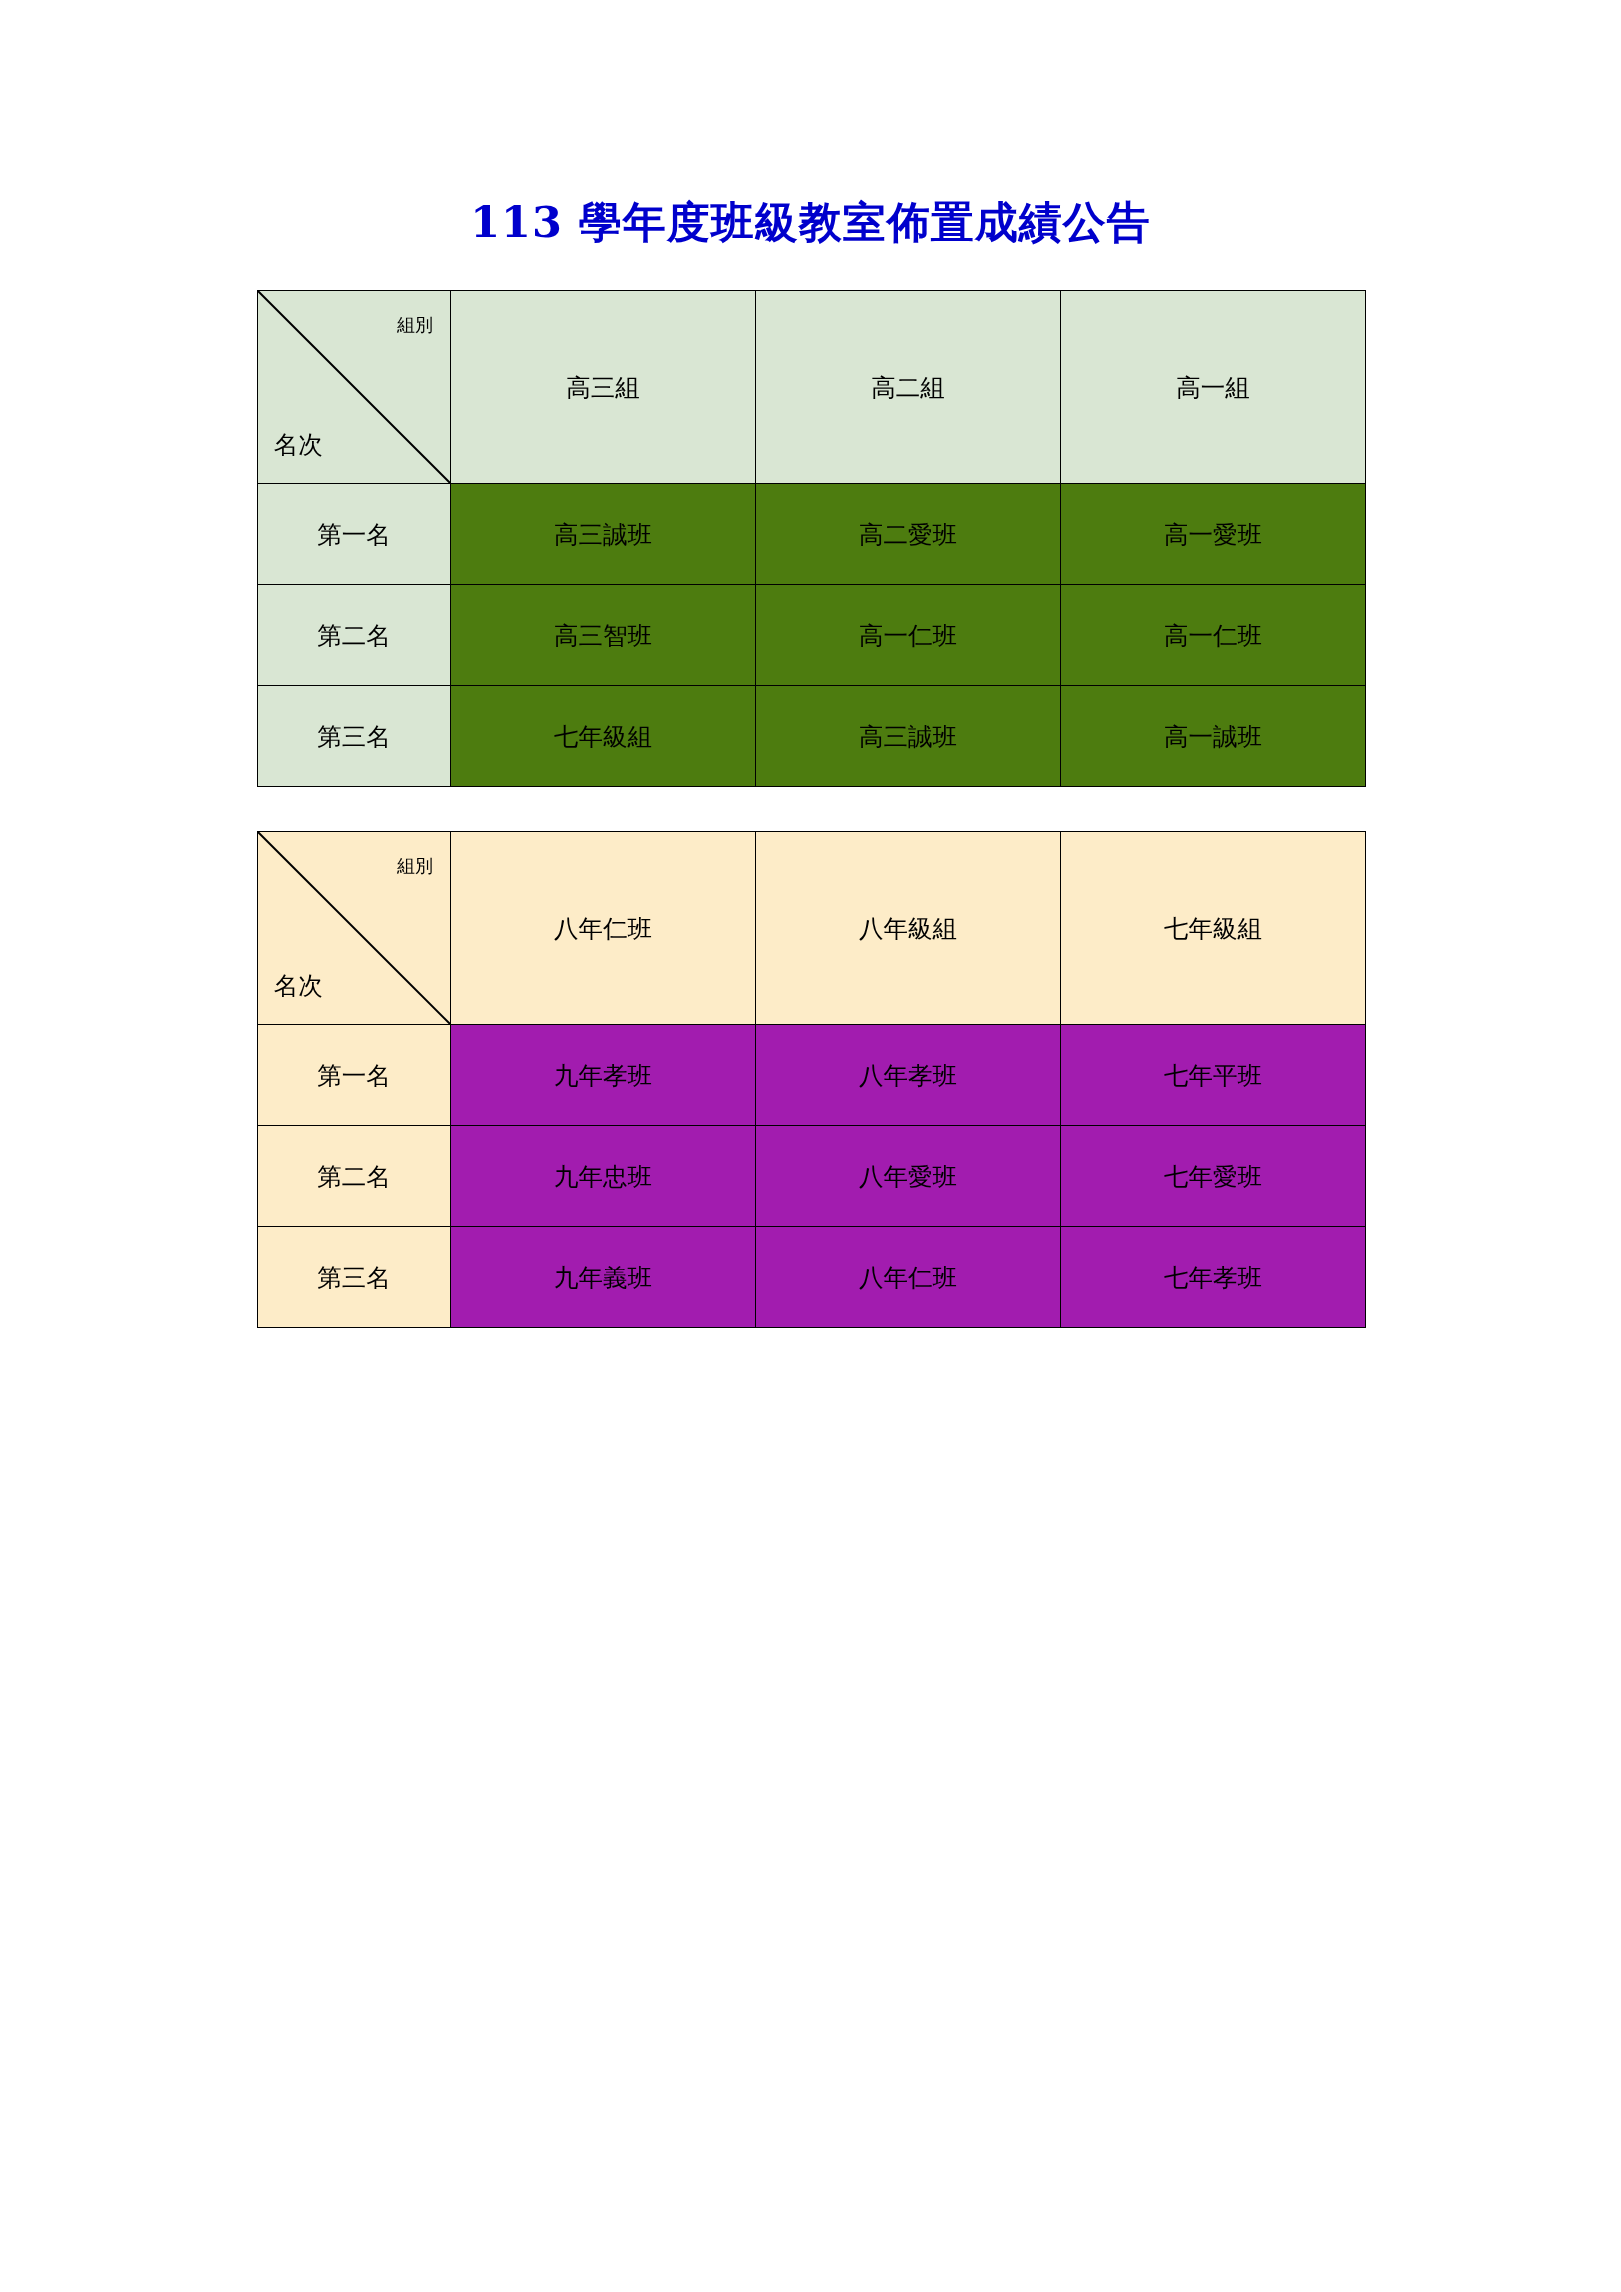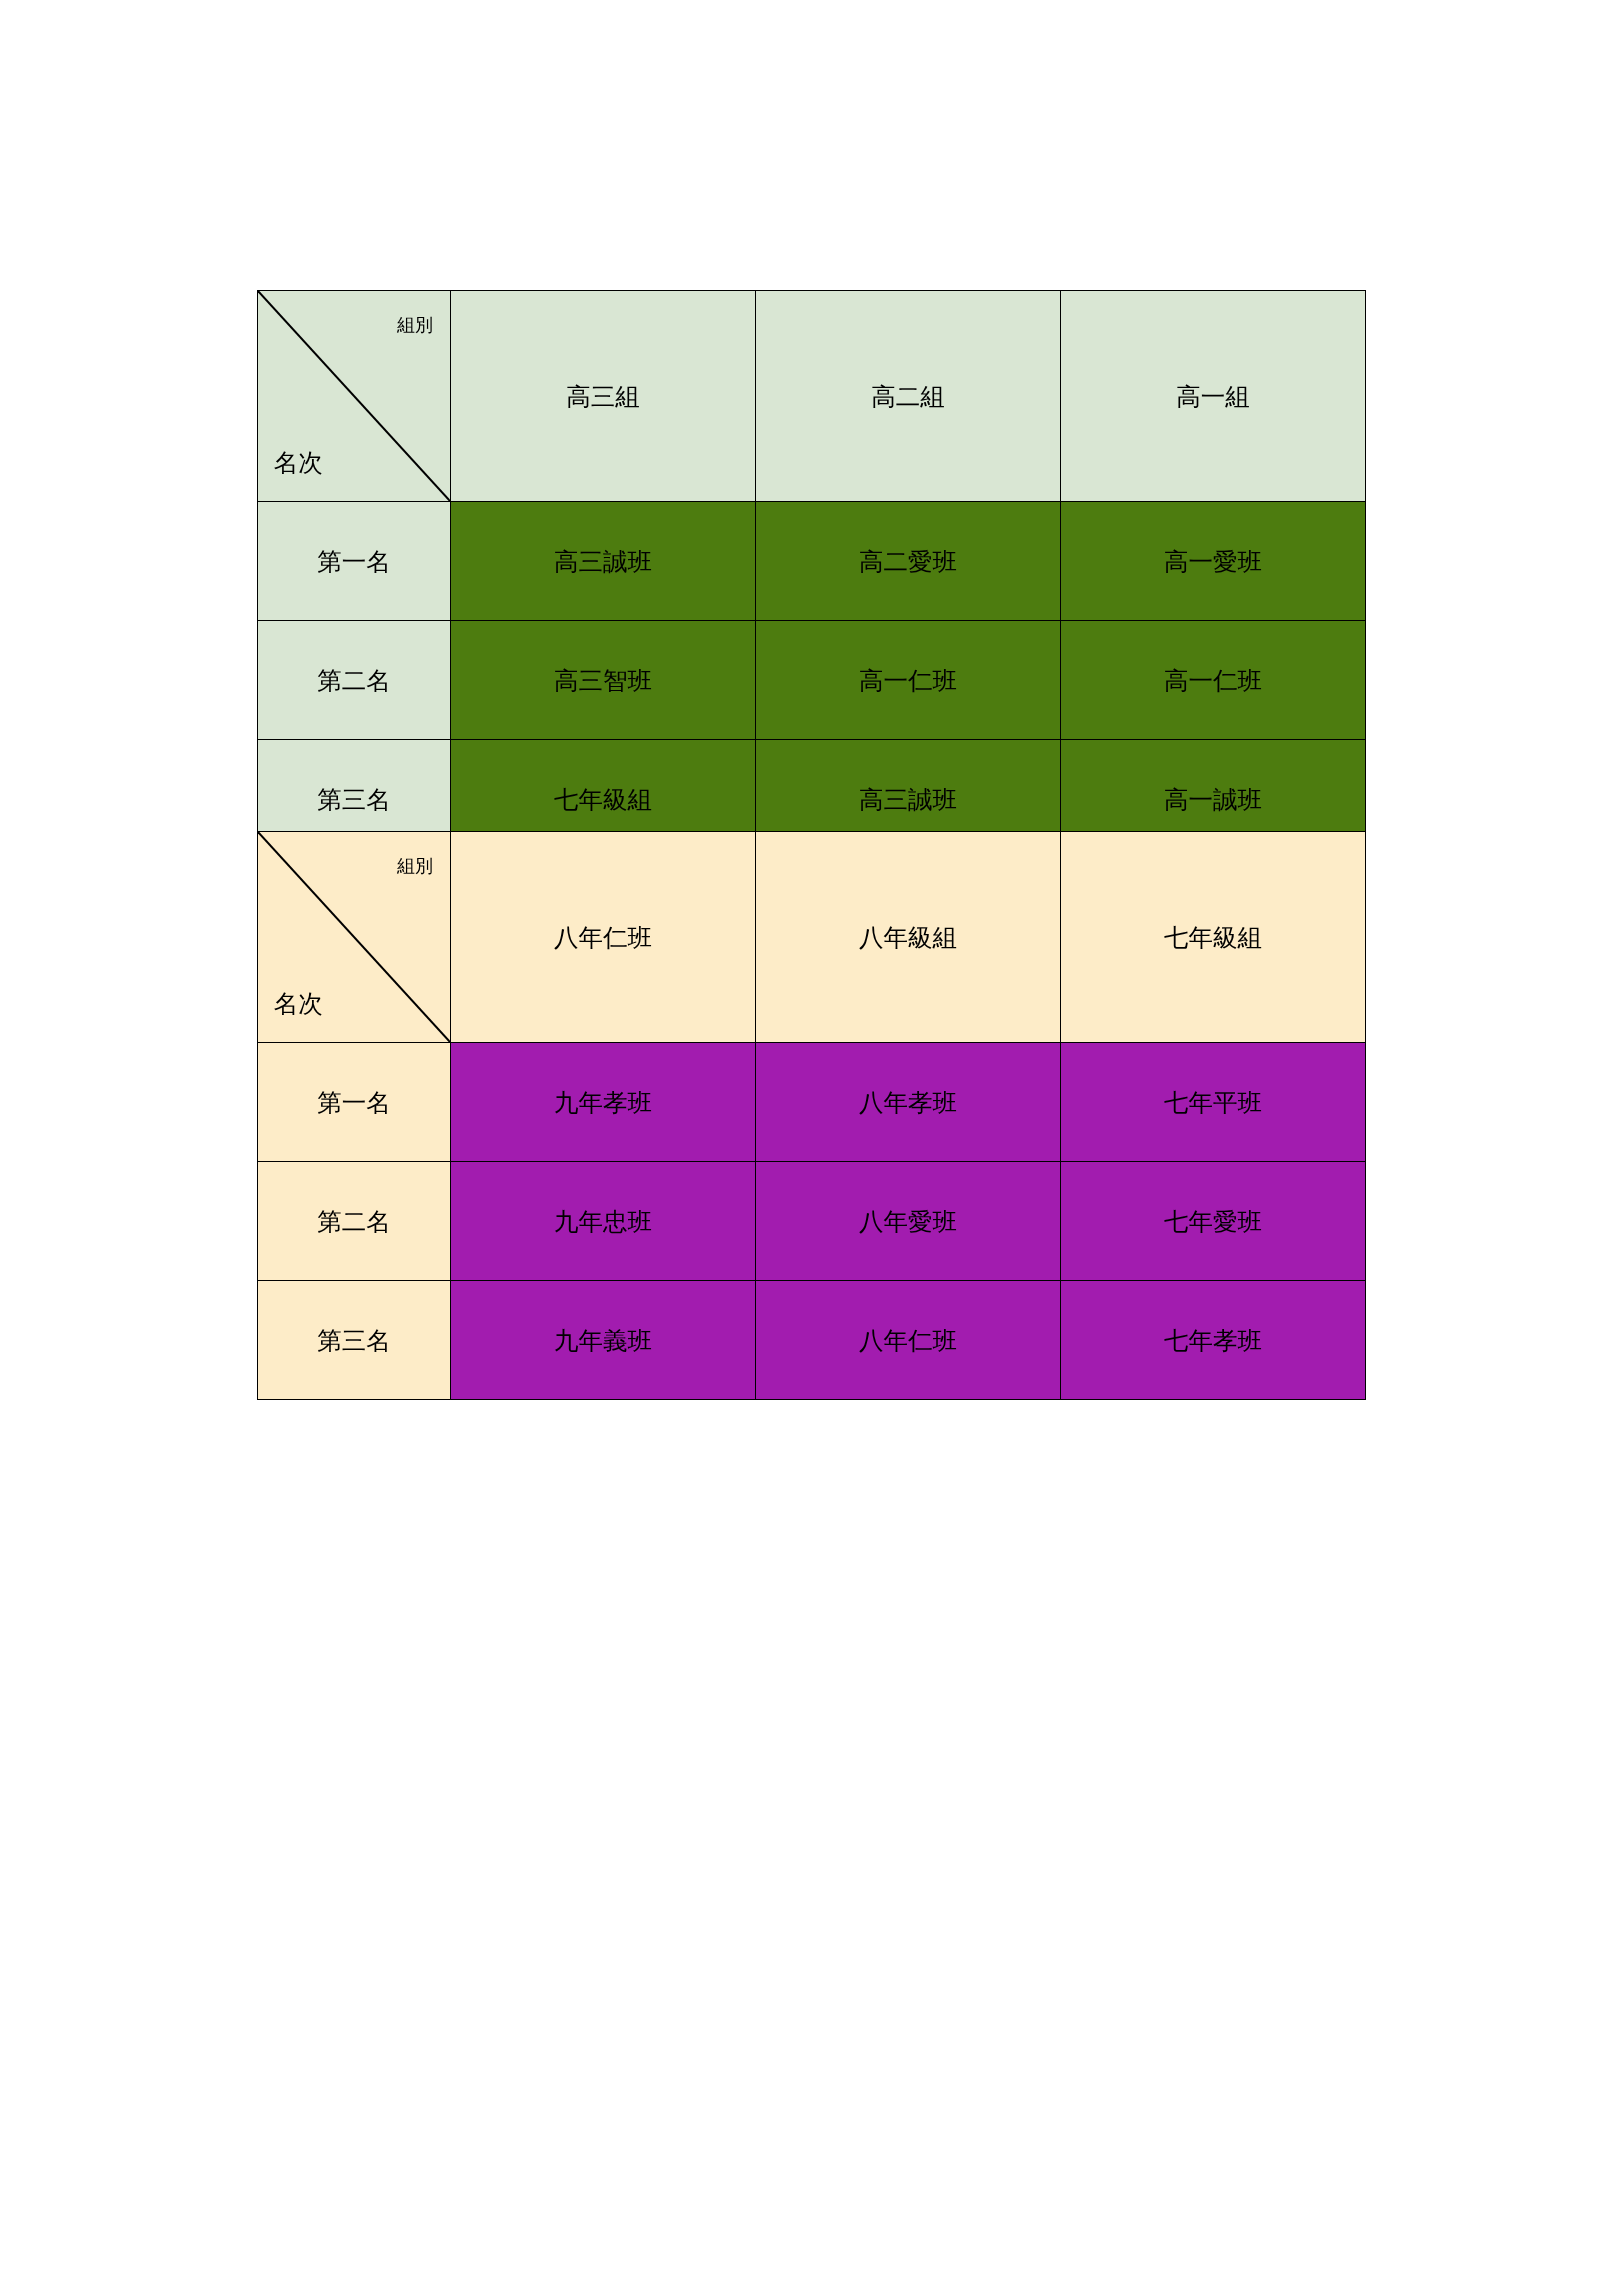--- a/index.html
+++ b/index.html
@@ -38,21 +38,21 @@
     border-collapse: collapse;
     table-layout: fixed;
     font-family: "DejaVu Serif", "Liberation Serif", serif;
   }
   table.grade-table td {
     border: 1.5px solid #000000;
     text-align: center;
     vertical-align: middle;
     font-size: 24.5px;
     color: #000000;
-    padding: 9px;
+    padding: 0;
   }
   
   .col-rank { width: 193px; }
   .col-group { width: 305px; }
 
   
   .corner {
     position: relative;
     height: 192px;
     padding: 0 !important;
@@ -95,20 +95,21 @@
   #table-junior .hdr-cell,
   #table-junior .corner { background: #fdecc8; }
   #table-junior .rank-cell { background: #fdecc8; }
   #table-junior .data-cell { background: #a21caf; }
 </style>
 </head>
 <body>
 
 <div class="page">
 
+  <div class="doc-title">113 學年度班級教室佈置成績公告</div>
 
   <table class="grade-table" id="table-senior">
     <colgroup>
       <col class="col-rank">
       <col class="col-group">
       <col class="col-group">
       <col class="col-group">
     </colgroup>
     <tbody>
       <tr>

